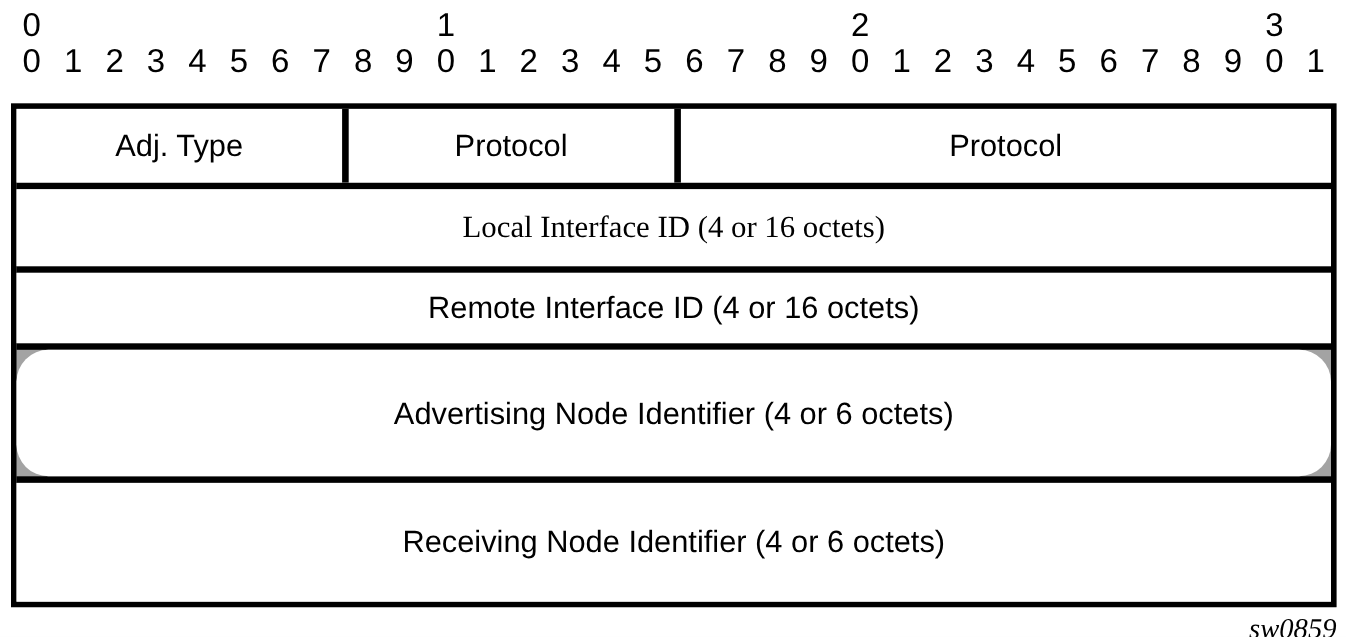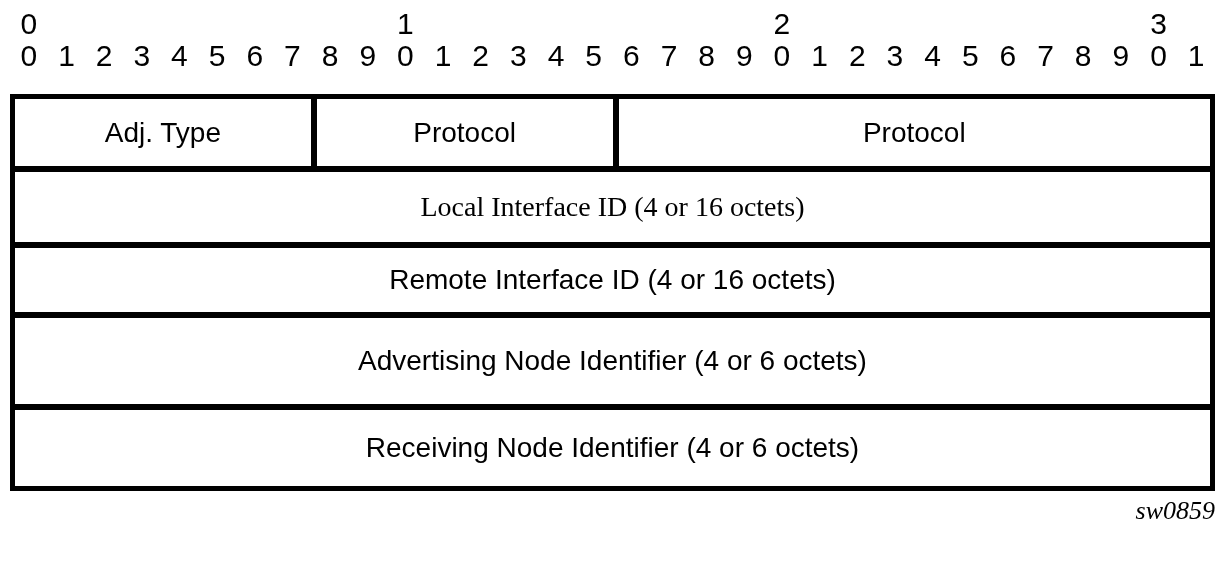--- a/index.html
+++ b/index.html
@@ -41,22 +41,22 @@
     display: flex;
     align-items: center;
     justify-content: center;
     font-size: 28px;
     background: #ffffff;
   }
   .pcell + .pcell { border-left: 6px solid #000000; }
   .r0 .pcell { height: 67px; }
   .r1 .pcell { height: 70px; }
   .r2 .pcell { height: 64px; }
-  .r3 .pcell { height: 86px; }
-  .r4 .pcell { height: 76px; }
+  .r3 .pcell { height: 115px; border-radius: 29px; }
+  .r4 .pcell { height: 108px; }
   .caption {
     margin-top: 5px;
     text-align: right;
     font-family: "Liberation Serif", serif;
     font-style: italic;
     font-size: 26px;
     line-height: 30px;
   }
 </style>
 </head>

